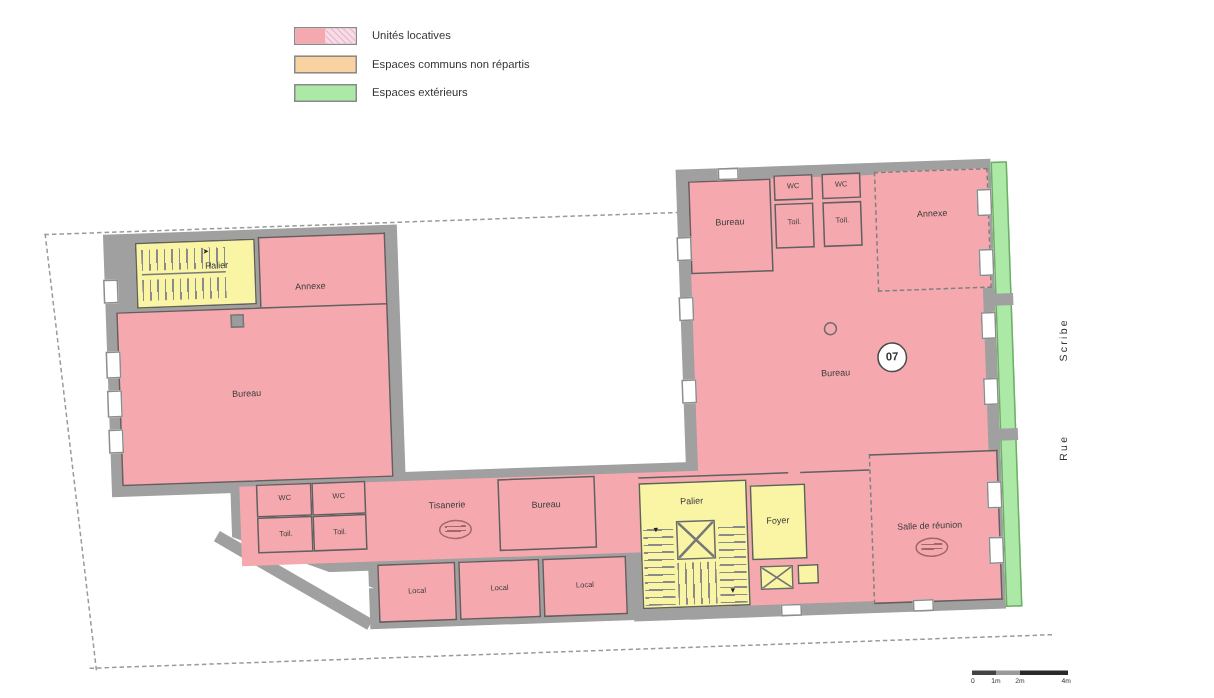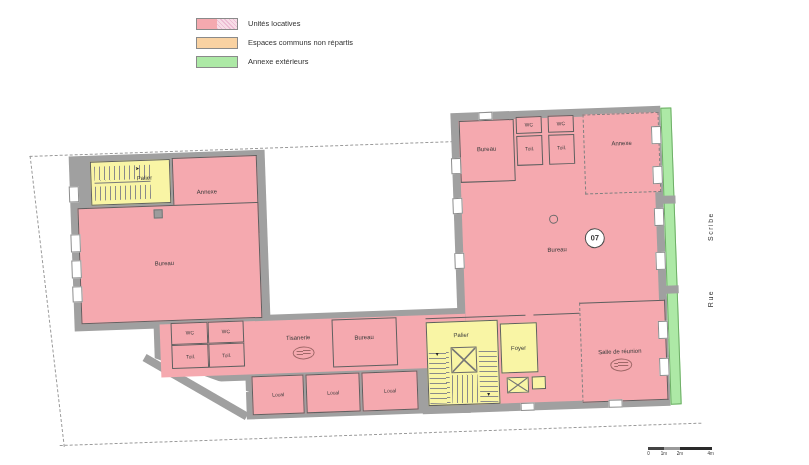--- a/index.html
+++ b/index.html
@@ -71,21 +71,21 @@
       <div class="sw-half sw-pink2"></div>
     </div>
     <span class="legend-label">Unités locatives</span>
   </div>
   <div class="legend-row">
     <div class="sw sw-orange"></div>
     <span class="legend-label">Espaces communs non répartis</span>
   </div>
   <div class="legend-row">
     <div class="sw sw-green"></div>
-    <span class="legend-label">Annexe extérieurs</span>
+    <span class="legend-label">Espaces extérieurs</span>
   </div>
 </div>
 
 <div class="plan">
 
   <div class="boundary dash-h" style="left:-14px;top:38px;width:424px;"></div>
   <div class="boundary dash-v" style="left:-14px;top:38px;height:293px;transform:rotate(-4.7deg);transform-origin:top left;"></div>
   <div class="boundary dash-h" style="left:6px;top:328px;width:642px;"></div>
 
   <div class="wall" style="left:25px;top:40px;width:196px;height:175px;"></div>

